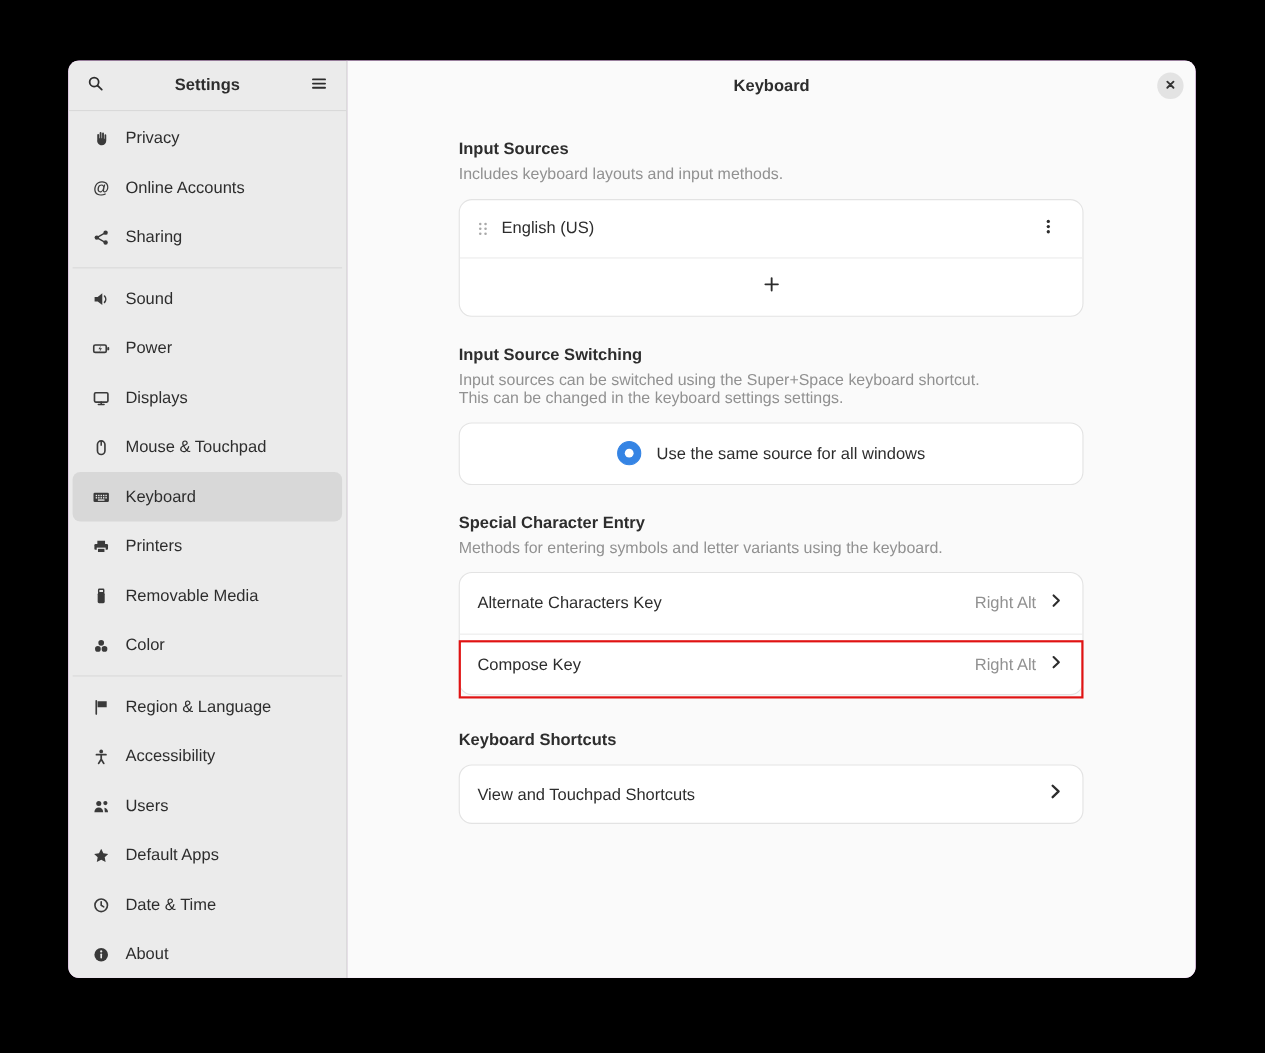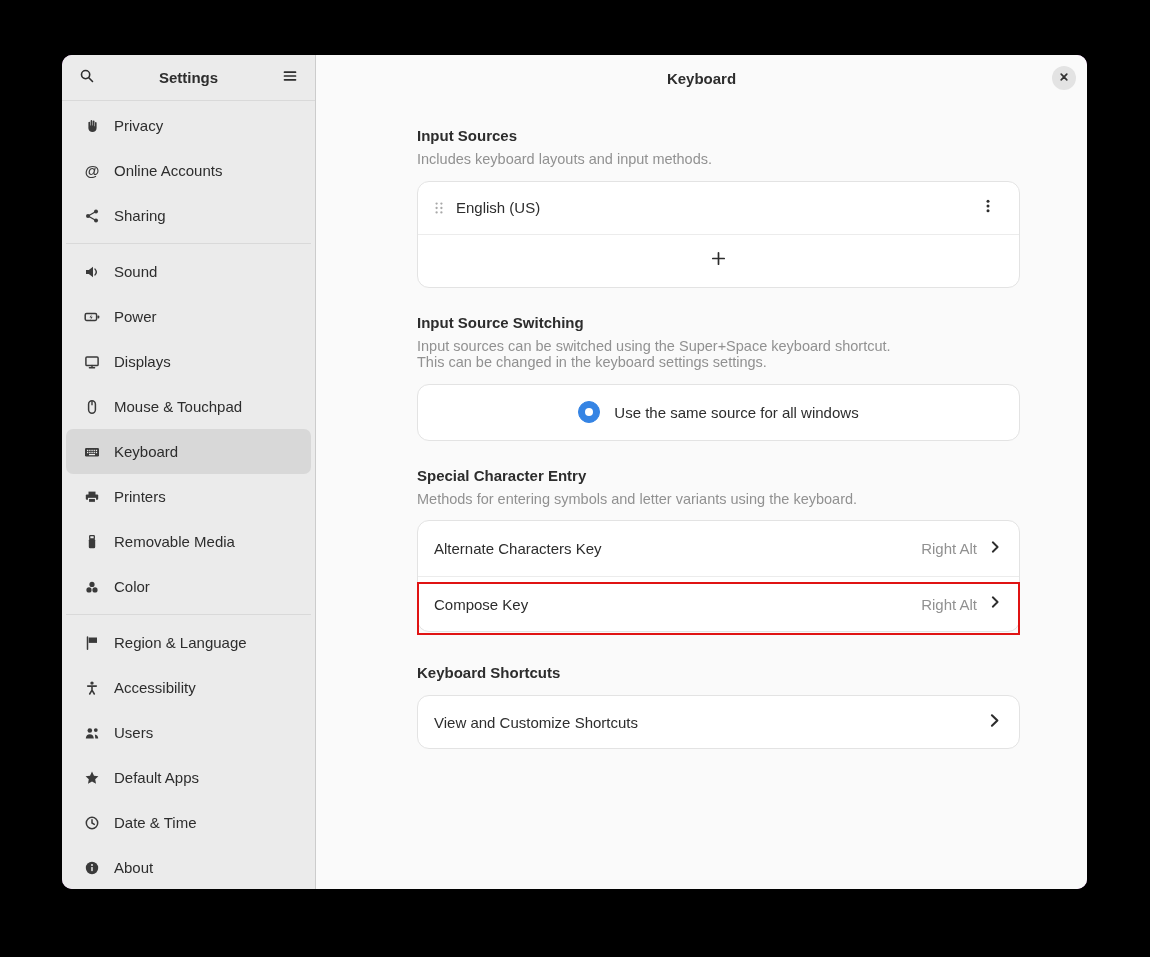--- a/index.html
+++ b/index.html
@@ -45,21 +45,21 @@
   .sb-divider { height:1px; background:#d9d9d9; margin:5px 0; }
   
   .main { flex:1; display:flex; flex-direction:column; background:#fafafa; }
   .main-header { height:46px; flex:0 0 46px; position:relative; display:flex; align-items:center; justify-content:center; }
   .page-title { font-size:15px; font-weight:700; color:#2d2d2d; }
   .close-btn {
     position:absolute; right:11px; top:11px; width:24px; height:24px;
     border-radius:50%; background:#e3e3e3; border:none; cursor:pointer;
     display:flex; align-items:center; justify-content:center;
   }
-  .content { padding:26px 67px 30px 101px; }
+  .content { padding:26px 102px 30px 101px; }
   .section-title { font-size:15px; font-weight:700; color:#2d2d2d; }
   .section { margin-top:26px; }
   .section:first-child { margin-top:0; }
   .section.tight { margin-top:32px; }
   .section-desc { font-size:14.5px; color:#919191; margin-top:7px; line-height:16.5px; }
   .card {
     margin-top:13px; background:#fff;
     border:1px solid #e3e3e3; border-radius:12px;
   }
   .section.tight .card { margin-top:14px; }
@@ -384,21 +384,21 @@
                 </svg>
             </span>
           </div>
         </div>
       </section>
 
       <section class="section tight">
         <h2 class="section-title">Keyboard Shortcuts</h2>
         <div class="card">
           <div class="row shortcut-row">
-            <span class="row-label">View and Customize Shortcuts</span>
+            <span class="row-label">View and Touchpad Shortcuts</span>
             <span class="chev" style="margin-left:auto;">
               <svg width="17" height="17" viewBox="0 0 16 16">
                   <path d="M5.6 3.1 10.7 8l-5.1 4.9" fill="none" stroke="#2d2d2d" stroke-width="2" stroke-linecap="round" stroke-linejoin="round"></path>
                 </svg>
             </span>
           </div>
         </div>
       </section>
 
     </div>

